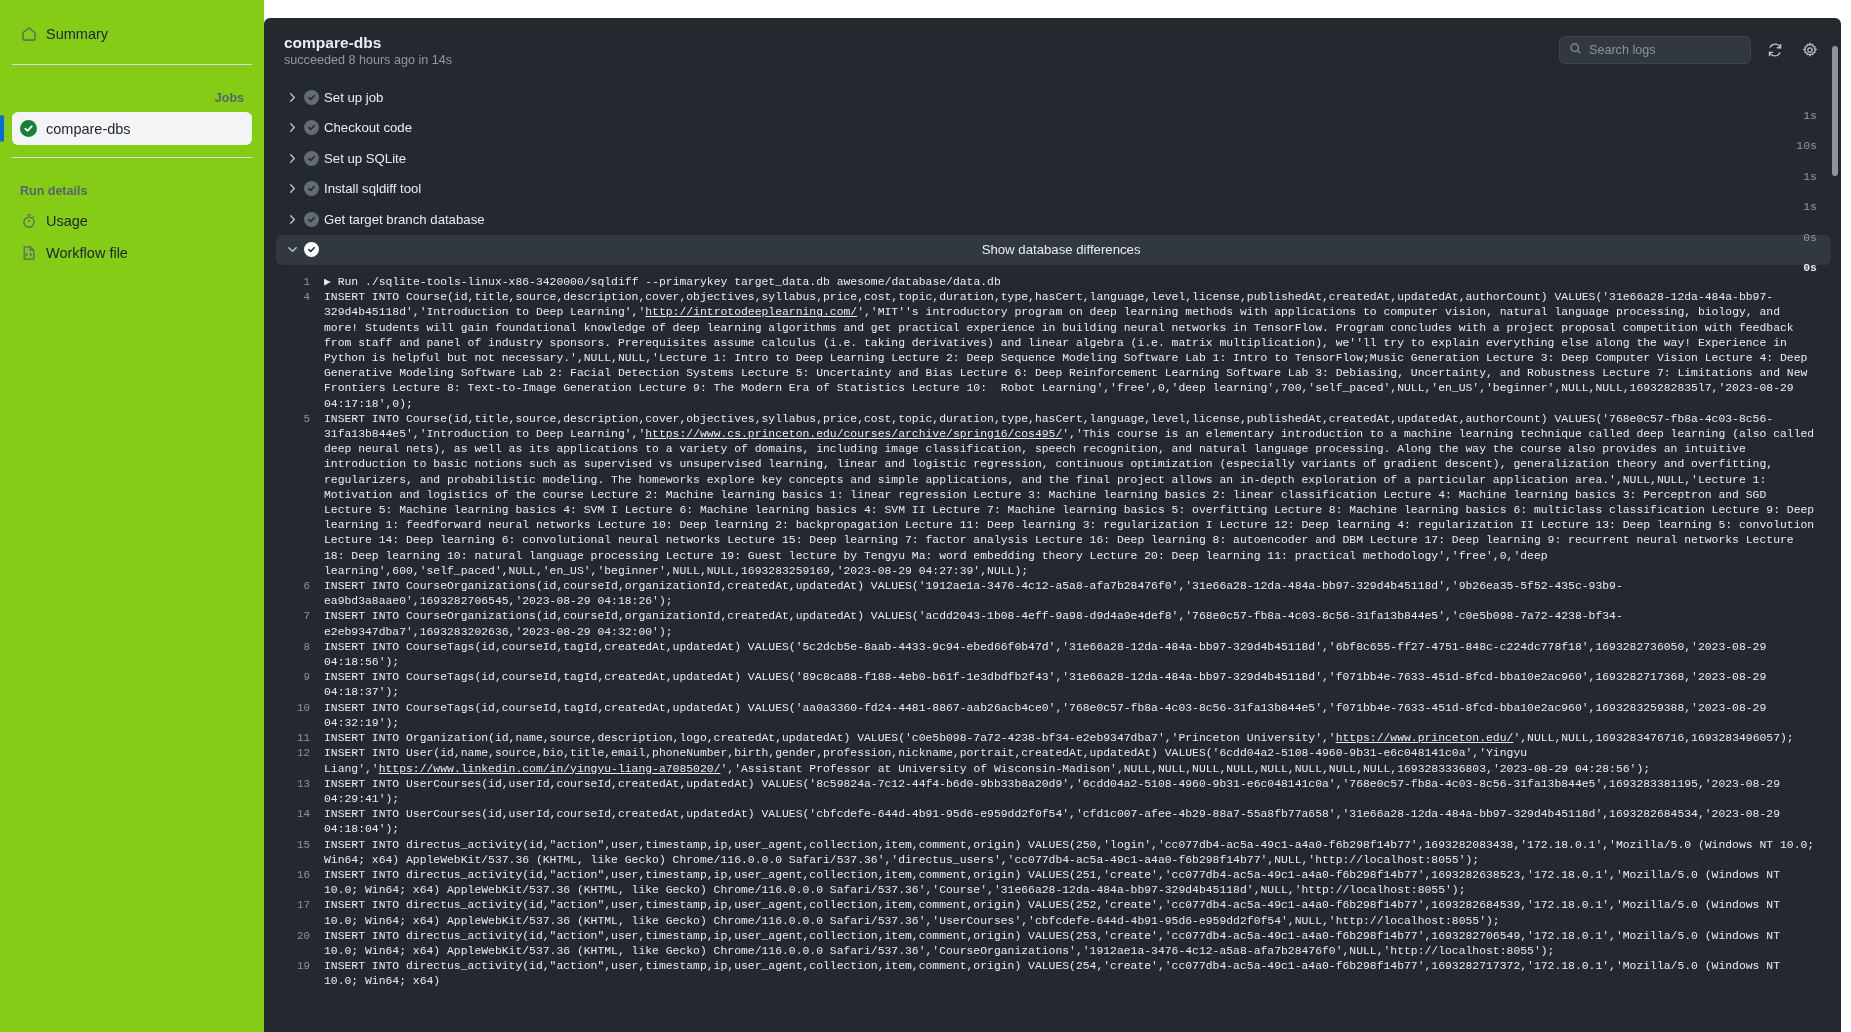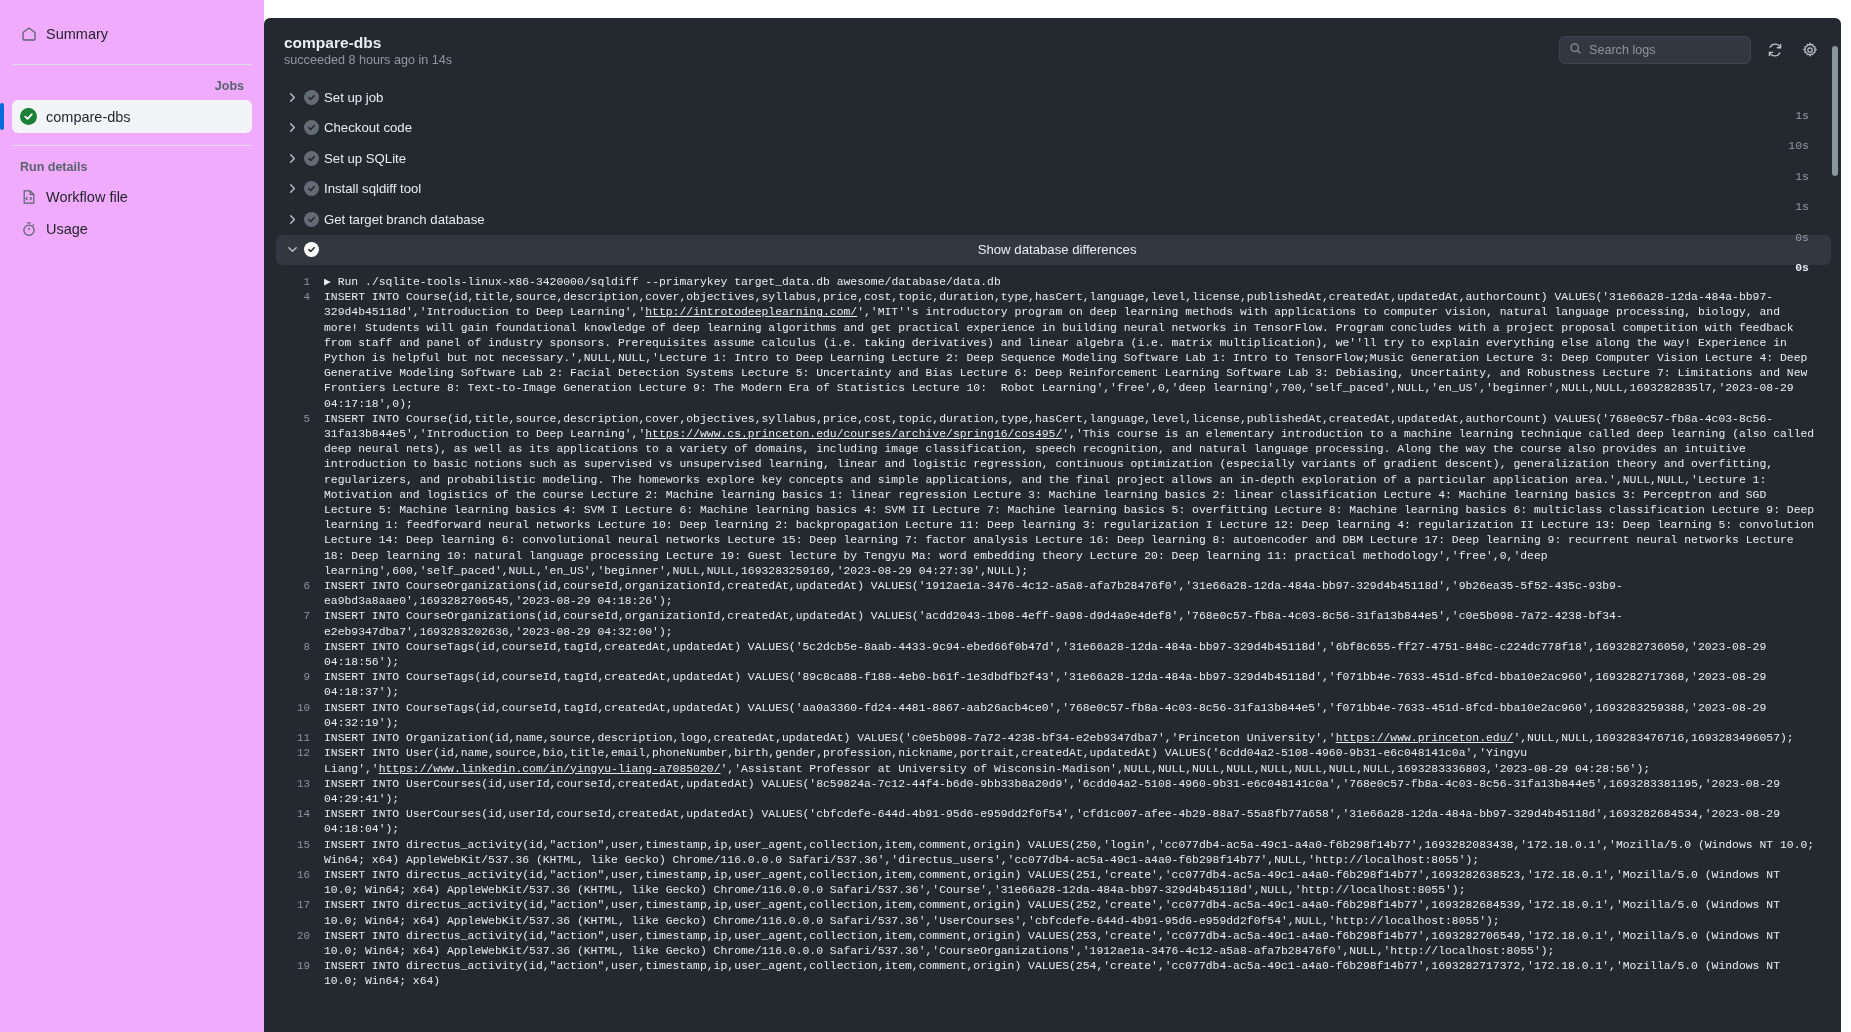--- a/index.html
+++ b/index.html
@@ -7,22 +7,22 @@
     width: 1851px; height: 1032px;
     background: #ffffff;
     font-family: "Liberation Sans", sans-serif;
     overflow: hidden;
   }
   .app { display: flex; width: 1851px; height: 1032px; background:#fff; }
 
   
   .sidebar {
     width: 264px; flex: 0 0 264px; height: 1032px;
-    background: #f0abfc; padding: 0 12px;
-    display: flex; flex-direction: column;
+    background: #84cc16; padding: 0 12px;
+    display: flex; flex-direction: column; gap: 12px;
   }
   .side-top { padding: 18px 0 14px 0; border-bottom: 1px solid #d8dee4; }
   .side-row {
     display: flex; align-items: center; gap: 9px;
     height: 32px; padding: 0 8px; border-radius: 6px;
     color: #1f2328; font-size: 14.5px; position: relative;
   }
   .side-row .ico { width: 17px; height: 17px; flex: 0 0 17px; display:flex; align-items:center; justify-content:center; color:#59636e; }
   .side-row .ico svg { display:block; }
   .side-section { padding: 14px 0 8px 0; }
@@ -82,21 +82,21 @@
   .hdr-icon-btn {
     width: 22px; height: 22px; display: flex; align-items: center;
     justify-content: center; color: #b7bec6; background: transparent;
     border: none; cursor: pointer;
   }
 
   
   .steps { padding: 0 10px 0 12px; }
   .step-row {
     display: flex; align-items: center; height: 30.5px;
-    border-radius: 6px; padding: 0 22px 0 10px; gap: 5px;
+    border-radius: 6px; padding: 0 14px 0 10px; gap: 5px;
     color: #e6edf3; font-size: 13.2px; cursor: pointer;
   }
   .step-row.active { background: #32383f; text-align: center; }
   .step-chevron { width: 13px; flex: 0 0 13px; display:flex; align-items:center; justify-content:center; color:#b7bec6; }
   .step-check {
     width: 15px; height: 15px; flex: 0 0 15px; border-radius: 50%;
     background: #636c76; display: flex; align-items: center; justify-content: center;
   }
   .step-row.active .step-check { background: #ffffff; }
   .step-check svg path { stroke: #24292f; }
@@ -164,37 +164,37 @@
         </span>
         <span>compare-dbs</span>
       </div>
     </div>
 
     <div class="side-section">
       <div class="side-heading">Run details</div>
 
       <div class="side-row">
         <span class="ico">
+          <svg width="16" height="16" viewBox="0 0 16 16" fill="none" stroke="currentColor" stroke-width="1.25">
+            <circle cx="8" cy="9.2" r="5.1"></circle>
+            <path d="M8 9.2V6.4M6.2 1.8h3.6M11.8 4.5l1.1-1.1"></path>
+          </svg>
+        </span>
+        <span>Usage</span>
+      </div>
+
+      <div class="side-row">
+        <span class="ico">
           <svg width="16" height="16" viewBox="0 0 16 16" fill="none" stroke="currentColor" stroke-width="1.2">
             <path d="M3.2 1.8h6l3.6 3.6v8.8H3.2z"></path>
             <path d="M9.2 1.8v3.6h3.6"></path>
             <path d="M6.4 8.2L5 9.6l1.4 1.4M9 8.2l1.4 1.4L9 11"></path>
           </svg>
         </span>
         <span>Workflow file</span>
-      </div>
-
-      <div class="side-row">
-        <span class="ico">
-          <svg width="16" height="16" viewBox="0 0 16 16" fill="none" stroke="currentColor" stroke-width="1.25">
-            <circle cx="8" cy="9.2" r="5.1"></circle>
-            <path d="M8 9.2V6.4M6.2 1.8h3.6M11.8 4.5l1.1-1.1"></path>
-          </svg>
-        </span>
-        <span>Usage</span>
       </div>
     </div>
   </aside>
 
   <main class="main">
     <div class="logpanel">
 
       <div class="log-header">
         <div class="log-title-wrap">
           <div class="log-title">compare-dbs</div>

